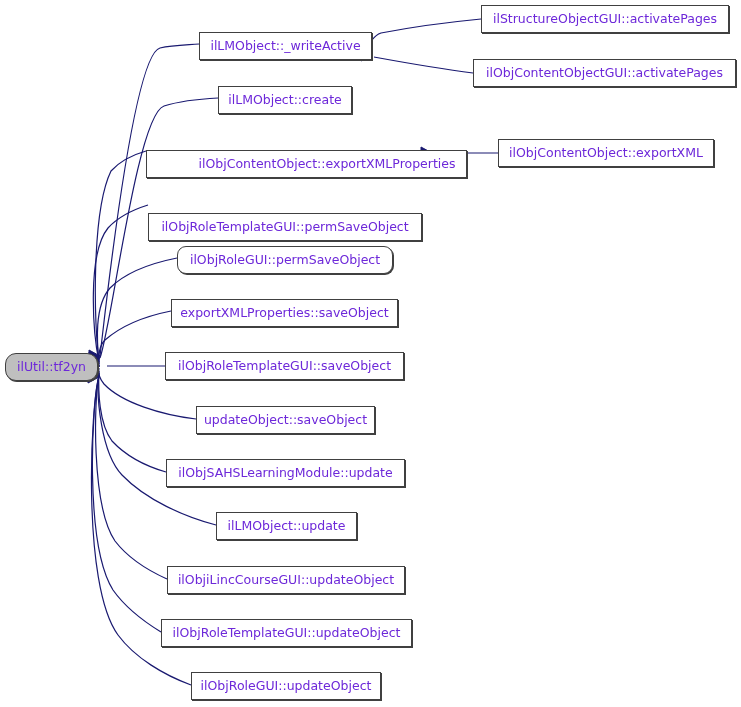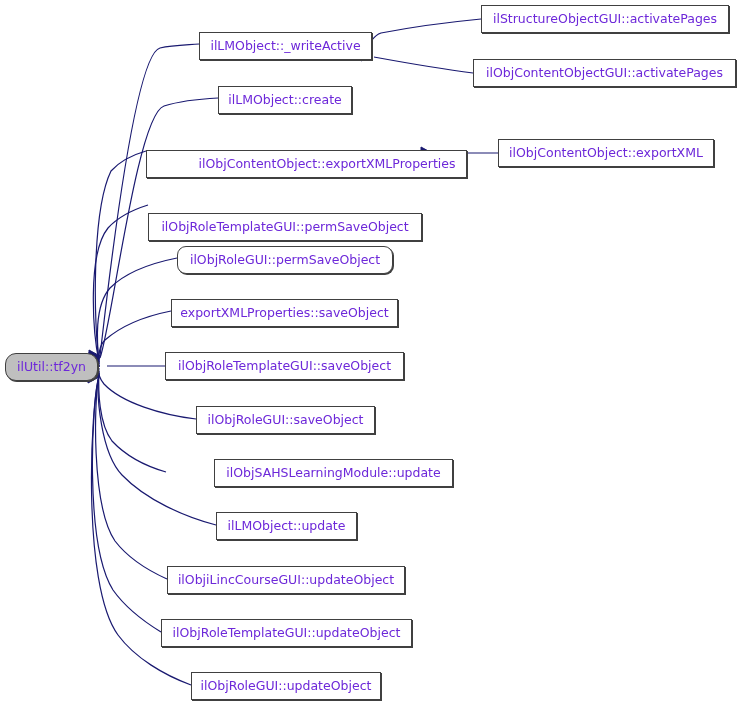--- a/index.html
+++ b/index.html
@@ -137,23 +137,23 @@
       <div class="graph-node" style="left: 177px; top: 246px; width: 216px; height: 28px; border-radius: 9px;">
         <span class="node-label">ilObjRoleGUI::permSaveObject</span>
       </div>
       <div class="graph-node" style="left: 171px; top: 299px; width: 227px; height: 28px;">
         <span class="node-label">exportXMLProperties::saveObject</span>
       </div>
       <div class="graph-node" style="left: 165px; top: 352px; width: 239px; height: 28px;">
         <span class="node-label">ilObjRoleTemplateGUI::saveObject</span>
       </div>
       <div class="graph-node" style="left: 196px; top: 406px; width: 179px; height: 28px;">
-        <span class="node-label">ilObjRoleGUI::saveObject</span>
+        <span class="node-label">updateObject::saveObject</span>
       </div>
-      <div class="graph-node" style="left: 166px; top: 459px; width: 239px; height: 28px; margin-left: 48px;">
+      <div class="graph-node" style="left: 166px; top: 459px; width: 239px; height: 28px;">
         <span class="node-label">ilObjSAHSLearningModule::update</span>
       </div>
       <div class="graph-node" style="left: 216px; top: 512px; width: 141px; height: 28px;">
         <span class="node-label">ilLMObject::update</span>
       </div>
       <div class="graph-node" style="left: 167px; top: 566px; width: 238px; height: 28px;">
         <span class="node-label">ilObjiLincCourseGUI::updateObject</span>
       </div>
       <div class="graph-node" style="left: 161px; top: 619px; width: 251px; height: 28px;">
         <span class="node-label">ilObjRoleTemplateGUI::updateObject</span>

